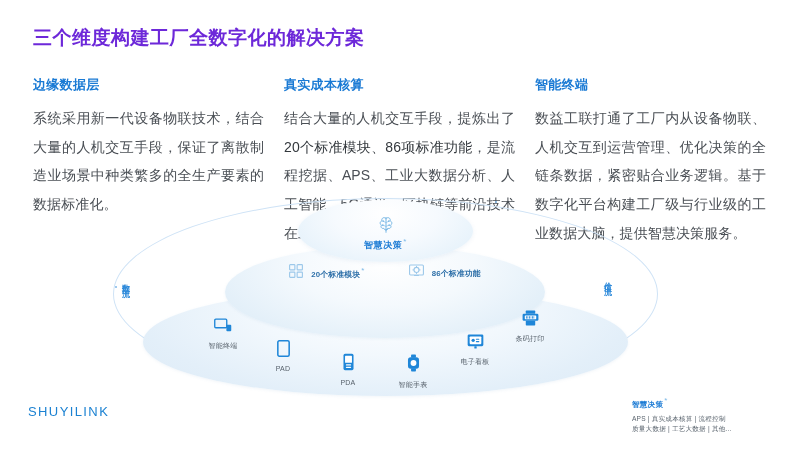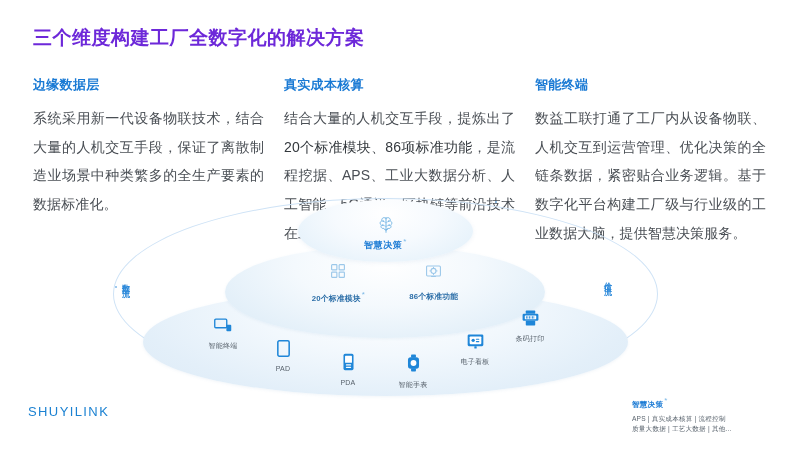--- a/index.html
+++ b/index.html
@@ -87,21 +87,21 @@
   .top-label{
     font-size:9px;font-weight:bold;color:#1a7ad4;letter-spacing:.6px;position:relative;
   }
   .star{color:#7cb8e6;font-size:8px;vertical-align:super;margin-left:1px;font-weight:normal;}
 
   
   .mid-items{
     position:absolute;left:130px;top:76px;width:320px;
     display:flex;align-items:center;justify-content:center;gap:44px;
   }
-  .mid-item{display:flex;align-items:center;gap:8px;flex-direction:column;}
+  .mid-item{display:flex;align-items:center;gap:8px;}
   .mid-item-label{font-size:7.8px;font-weight:bold;color:#2d6fa8;letter-spacing:.2px;white-space:nowrap;}
 
   
   .device{position:absolute;display:flex;flex-direction:column;align-items:center;gap:4px;width:60px;}
   .device-label{font-size:7px;color:#57616b;letter-spacing:.2px;white-space:nowrap;}
 
   
   .logo{
     position:absolute;left:28px;top:404px;
     font-size:13px;font-weight:normal;color:#1c82d2;

